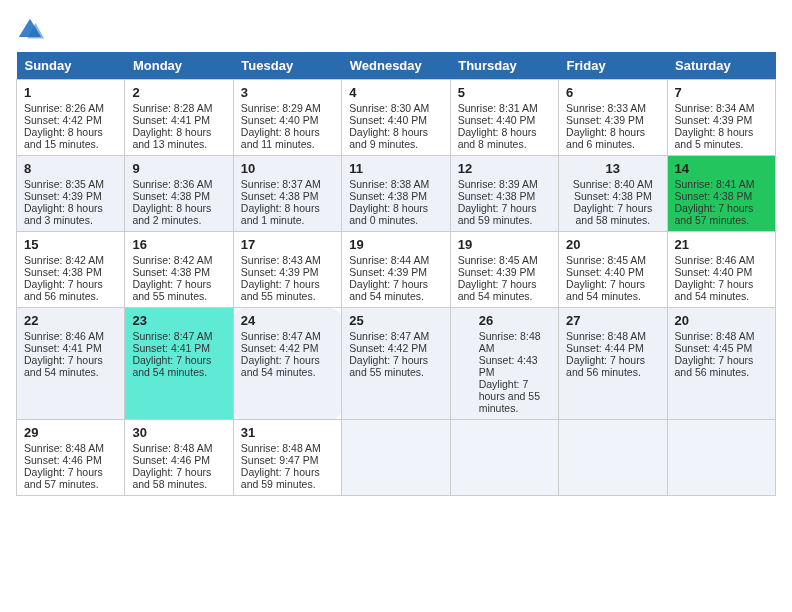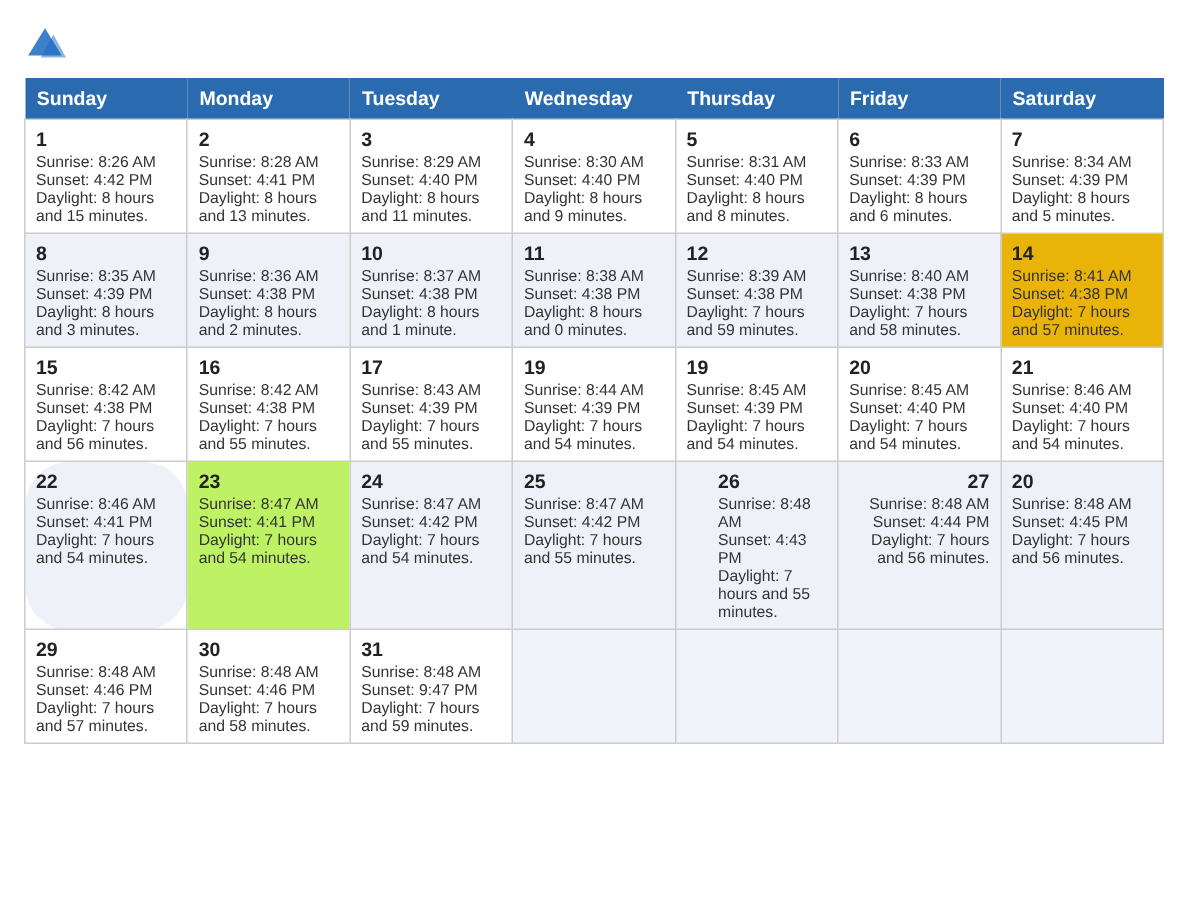--- a/index.html
+++ b/index.html
@@ -185,27 +185,27 @@
             <div>Sunrise: 8:38 AM</div>
             <div>Sunset: 4:38 PM</div>
             <div>Daylight: 8 hours and 0 minutes.</div>
           </td>
           <td style="background: rgb(238, 242, 248);">
             <span class="day-num">12</span>
             <div>Sunrise: 8:39 AM</div>
             <div>Sunset: 4:38 PM</div>
             <div>Daylight: 7 hours and 59 minutes.</div>
           </td>
-          <td style="background: rgb(238, 242, 248);">
+          <td style="background: rgb(238, 242, 248); text-align: center;">
             <span class="day-num">13</span>
             <div>Sunrise: 8:40 AM</div>
             <div>Sunset: 4:38 PM</div>
             <div>Daylight: 7 hours and 58 minutes.</div>
           </td>
-          <td style="background: #eab308;">
+          <td style="background: #22c55e;">
             <span class="day-num">14</span>
             <div>Sunrise: 8:41 AM</div>
             <div>Sunset: 4:38 PM</div>
             <div>Daylight: 7 hours and 57 minutes.</div>
           </td>
         </tr>
         <tr>
           <td>
             <span class="day-num">15</span>
             <div>Sunrise: 8:42 AM</div>
@@ -243,51 +243,51 @@
             <div>Daylight: 7 hours and 54 minutes.</div>
           </td>
           <td>
             <span class="day-num">21</span>
             <div>Sunrise: 8:46 AM</div>
             <div>Sunset: 4:40 PM</div>
             <div>Daylight: 7 hours and 54 minutes.</div>
           </td>
         </tr>
         <tr>
-          <td style="background: rgb(238, 242, 248); border-radius: 29px;">
+          <td style="background: rgb(238, 242, 248);">
             <span class="day-num">22</span>
             <div>Sunrise: 8:46 AM</div>
             <div>Sunset: 4:41 PM</div>
             <div>Daylight: 7 hours and 54 minutes.</div>
           </td>
-          <td style="background: #bef264;">
+          <td style="background: #5eead4;">
             <span class="day-num">23</span>
             <div>Sunrise: 8:47 AM</div>
             <div>Sunset: 4:41 PM</div>
             <div>Daylight: 7 hours and 54 minutes.</div>
           </td>
-          <td style="background: rgb(238, 242, 248);">
+          <td style="background: rgb(238, 242, 248); border-radius: 12px;">
             <span class="day-num">24</span>
             <div>Sunrise: 8:47 AM</div>
             <div>Sunset: 4:42 PM</div>
             <div>Daylight: 7 hours and 54 minutes.</div>
           </td>
           <td style="background: rgb(238, 242, 248);">
             <span class="day-num">25</span>
             <div>Sunrise: 8:47 AM</div>
             <div>Sunset: 4:42 PM</div>
             <div>Daylight: 7 hours and 55 minutes.</div>
           </td>
           <td style="background: rgb(238, 242, 248); padding-left: 28px;">
             <span class="day-num">26</span>
             <div>Sunrise: 8:48 AM</div>
             <div>Sunset: 4:43 PM</div>
             <div>Daylight: 7 hours and 55 minutes.</div>
           </td>
-          <td style="background: rgb(238, 242, 248); text-align: right;">
+          <td style="background: rgb(238, 242, 248);">
             <span class="day-num">27</span>
             <div>Sunrise: 8:48 AM</div>
             <div>Sunset: 4:44 PM</div>
             <div>Daylight: 7 hours and 56 minutes.</div>
           </td>
           <td style="background: rgb(238, 242, 248);">
             <span class="day-num">20</span>
             <div>Sunrise: 8:48 AM</div>
             <div>Sunset: 4:45 PM</div>
             <div>Daylight: 7 hours and 56 minutes.</div>

